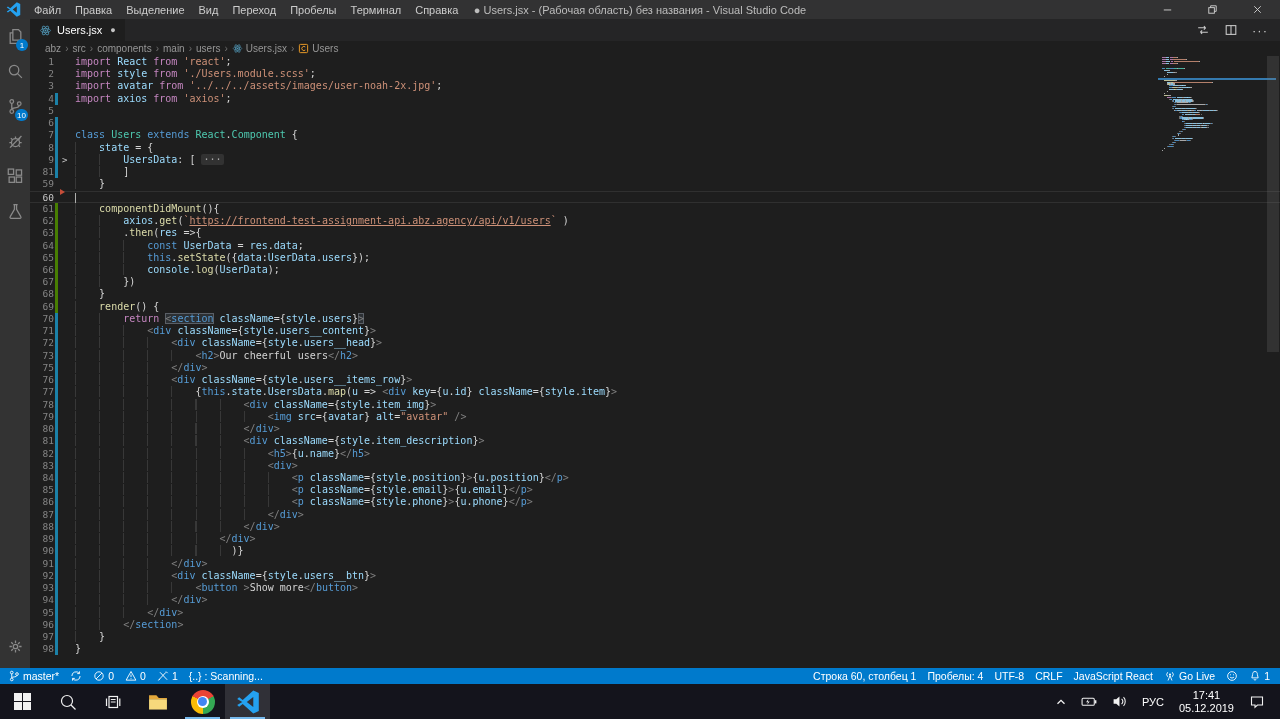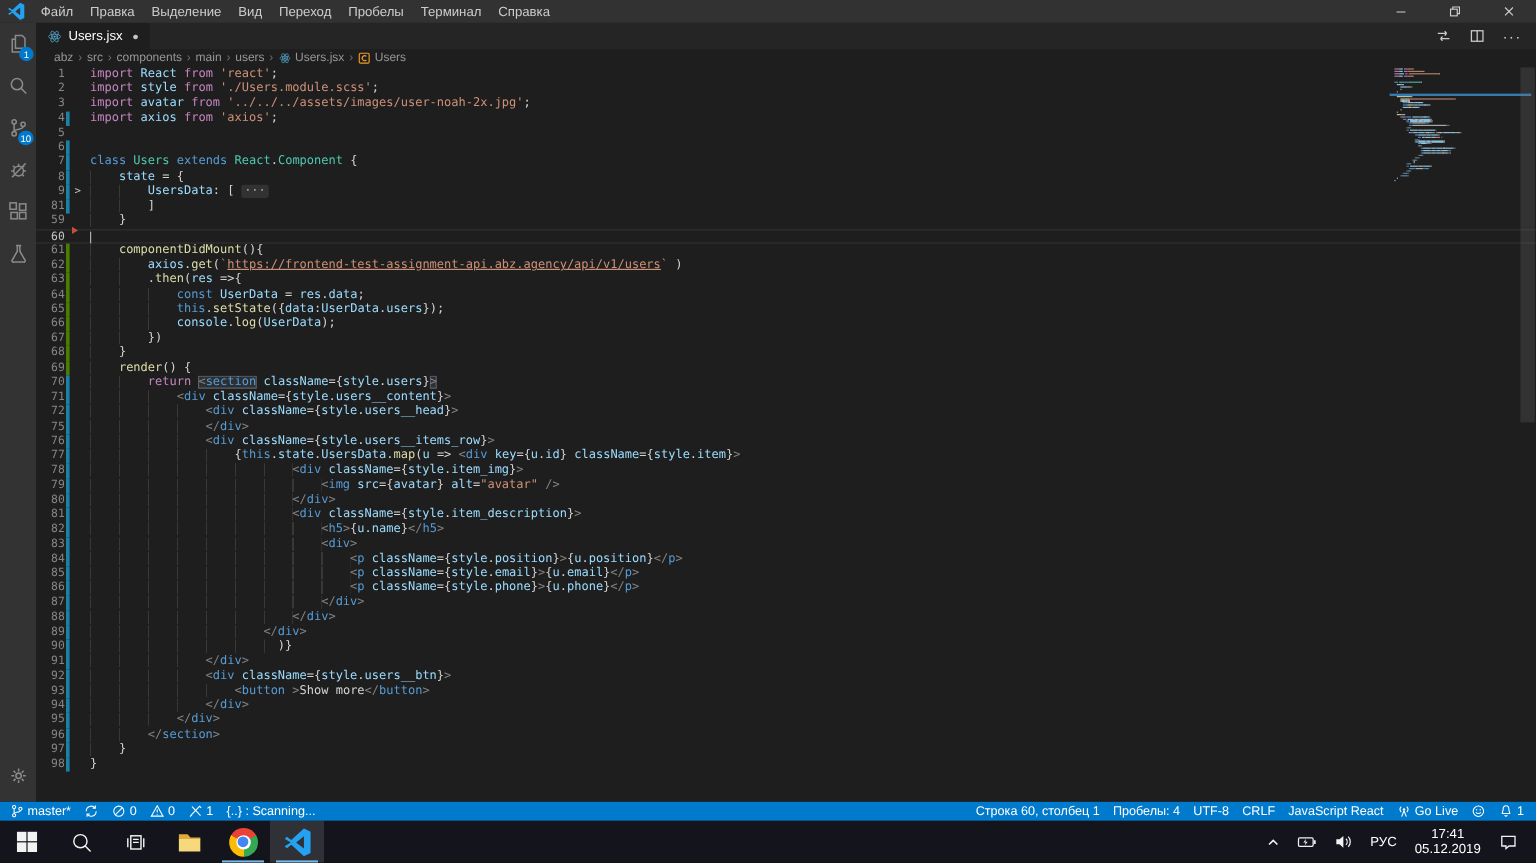--- a/index.html
+++ b/index.html
@@ -101,20 +101,21 @@
     <div class="menubar">
         <div class="menu-item">Файл</div>
         <div class="menu-item">Правка</div>
         <div class="menu-item">Выделение</div>
         <div class="menu-item">Вид</div>
         <div class="menu-item">Переход</div>
         <div class="menu-item">Пробелы</div>
         <div class="menu-item">Терминал</div>
         <div class="menu-item">Справка</div>
       </div>
+    <div class="win-title">● Users.jsx - (Рабочая область) без названия - Visual Studio Code</div>
     <div class="win-controls">
         <div class="win-btn">
           <svg viewBox="0 0 14 14">
             <path stroke="currentColor" stroke-width="1" d="M3 7.5 H11"></path>
           </svg>
         </div>
         <div class="win-btn">
           <svg viewBox="0 0 14 14">
             <rect fill="none" stroke="currentColor" stroke-width="1" x="3" y="5" width="6" height="6"></rect>
             <path fill="none" stroke="currentColor" stroke-width="1" d="M5 5 V3 H11 V9 H9"></path>
@@ -410,20 +411,27 @@
               <span class="codetext"><span class="indent">            </span><span class="tk-g">&lt;</span><span class="tk-b">div</span><span class="tk-w"> </span><span class="tk-i">className</span><span class="tk-w">={</span><span class="tk-i">style</span><span class="tk-w">.</span><span class="tk-i">users__content</span><span class="tk-w">}</span><span class="tk-g">&gt;</span></span>
             </div>
             <div class="row">
               <span class="ln">72</span>
               <span class="zone">
                 <span class="gitbar git-m"></span>
               </span>
               <span class="codetext"><span class="indent">                </span><span class="tk-g">&lt;</span><span class="tk-b">div</span><span class="tk-w"> </span><span class="tk-i">className</span><span class="tk-w">={</span><span class="tk-i">style</span><span class="tk-w">.</span><span class="tk-i">users__head</span><span class="tk-w">}</span><span class="tk-g">&gt;</span></span>
             </div>
             <div class="row">
+              <span class="ln">73</span>
+              <span class="zone">
+                <span class="gitbar git-m"></span>
+              </span>
+              <span class="codetext"><span class="indent">                    </span><span class="tk-g">&lt;</span><span class="tk-b">h2</span><span class="tk-g">&gt;</span><span class="tk-w">Our cheerful users</span><span class="tk-g">&lt;/</span><span class="tk-b">h2</span><span class="tk-g">&gt;</span></span>
+            </div>
+            <div class="row">
               <span class="ln">75</span>
               <span class="zone">
                 <span class="gitbar git-m"></span>
               </span>
               <span class="codetext"><span class="indent">                </span><span class="tk-g">&lt;/</span><span class="tk-b">div</span><span class="tk-g">&gt;</span></span>
             </div>
             <div class="row">
               <span class="ln">76</span>
               <span class="zone">
                 <span class="gitbar git-m"></span>

